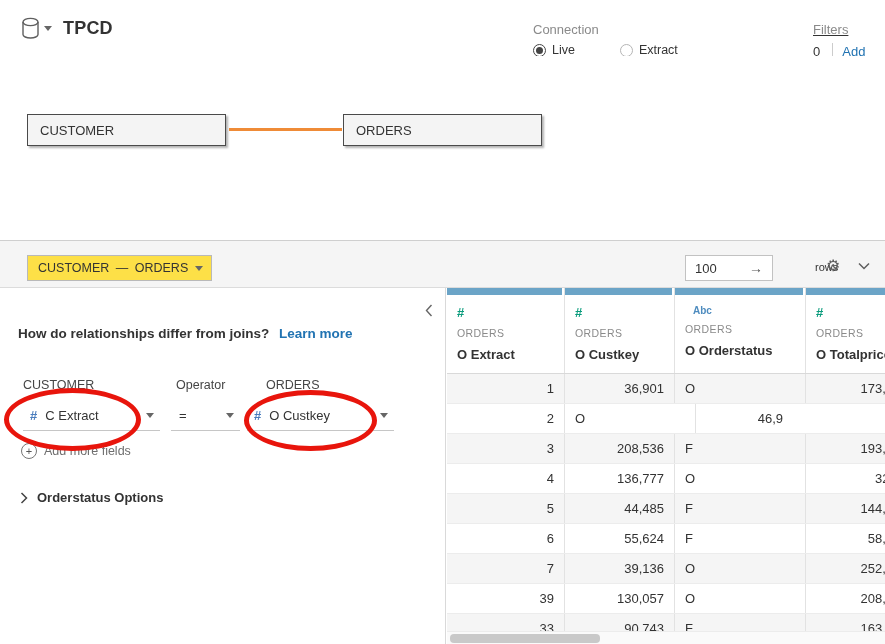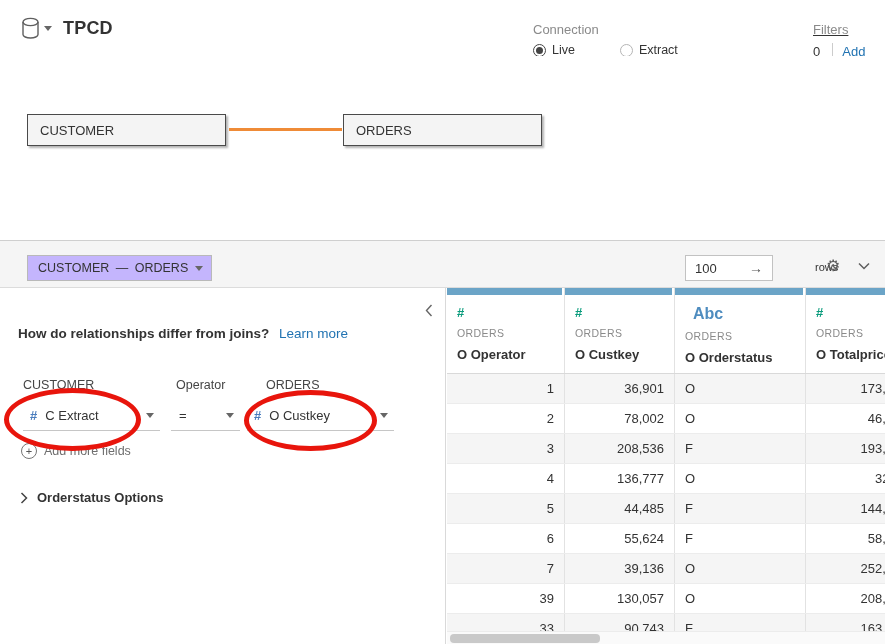--- a/index.html
+++ b/index.html
@@ -37,39 +37,39 @@
              border:1px solid #4a4a4a;box-shadow:1.5px 2px 2px rgba(0,0,0,.3);
              display:flex;align-items:center;padding-left:12px;box-sizing:border-box;
              font-size:13px;color:#333;cursor:pointer;}
   .box-customer{left:27px;}
   .box-orders{left:343px;}
   .connector{position:absolute;left:229px;top:72px;width:113px;height:3px;background:#ef8b37;}
 
   
   .toolbar{position:absolute;left:0;top:240px;width:885px;height:48px;background:#f5f5f5;
            border-top:1px solid #cfcfcf;border-bottom:1px solid #dcdcdc;box-sizing:border-box;}
-  .rel-dropdown{position:absolute;left:27px;top:14px;width:185px;height:26px;background:#c4b5fd;
+  .rel-dropdown{position:absolute;left:27px;top:14px;width:185px;height:26px;background:#fde047;
                 border:1px solid #b9b9b9;display:flex;align-items:center;box-sizing:border-box;
                 padding:0 8px 0 10px;cursor:pointer;}
   .rel-dropdown .txt{flex:1;font-size:12.5px;color:#333;word-spacing:3px;}
   .rows-input{position:absolute;left:685px;top:14px;width:88px;height:26px;background:#fff;
               border:1px solid #c2c2c2;box-sizing:border-box;display:flex;align-items:center;}
   .rows-input input{border:none;outline:none;width:52px;padding:0 0 0 9px;font-size:13px;
                     font-family:"Liberation Sans",sans-serif;color:#333;background:transparent;}
   .go-arrow{margin-left:2px;color:#555;font-size:14px;cursor:pointer;}
   .rows-label{position:absolute;left:781px;top:20px;font-size:11px;color:#333;margin-left:34px;}
   .gear{position:absolute;left:826px;top:17px;font-size:16px;color:#5f5f5f;cursor:pointer;line-height:1;}
   .tb-chevron{position:absolute;left:858px;top:21px;cursor:pointer;}
 
   
   .left-panel{position:absolute;left:0;top:288px;width:446px;height:356px;background:#fff;
               border-right:1px solid #d9d9d9;box-sizing:border-box;}
   .collapse-btn{position:absolute;right:12px;top:16px;cursor:pointer;color:#666;}
   .question{position:absolute;left:18px;top:38px;font-size:13.5px;font-weight:bold;color:#333;}
-  .question .link{font-weight:normal;margin-left:6px;margin-top:16px;}
+  .question .link{font-weight:bold;margin-left:6px;margin-top:16px;}
   .field-label{position:absolute;top:90px;font-size:12.5px;color:#454545;}
   .lbl-left{left:23px;} .lbl-op{left:176px;} .lbl-right{left:266px;}
   .u-dd{position:absolute;top:112px;height:31px;border-bottom:1px solid #c6c6c6;
         display:flex;align-items:center;cursor:pointer;box-sizing:border-box;}
   .dd-left{left:23px;width:137px;}
   .dd-op{left:171px;width:69px;}
   .dd-right{left:247px;width:147px;}
   .hash{color:#4a7dbd;font-size:13px;margin:0 8px 0 7px;font-weight:bold;}
   .u-dd .val{flex:1;font-size:13px;color:#333;}
   .dd-op .val{margin-left:8px;}
@@ -83,21 +83,21 @@
 
   
   .grid{position:absolute;left:447px;top:288px;width:438px;height:356px;overflow:hidden;background:#fff;}
   .grid-inner{width:460px;}
   .hdr-row{display:flex;height:86px;border-bottom:1px solid #d9d9d9;box-sizing:border-box;}
   .hdr-cell{box-sizing:border-box;border-right:1px solid #e2e2e2;cursor:pointer;position:relative;}
   .strip{height:7px;background:#6ba4c7;margin-right:2px;}
   .hdr-cell:last-child .strip{margin-right:0;}
   .type-ico{margin:10px 0 0 10px;font-size:13px;font-weight:bold;}
   .type-num{color:#0a9b7c;}
-  .type-str{color:#4e8cbf;font-size:16px;margin-left:18px;}
+  .type-str{color:#4e8cbf;font-size:10px;margin-left:18px;}
   .tbl-name{margin:7px 0 0 10px;font-size:10.5px;color:#8a8a8a;letter-spacing:.4px;}
   .fld-name{margin:8px 0 0 10px;font-size:13px;font-weight:bold;color:#333;white-space:nowrap;}
   .data-row{display:flex;height:30px;box-sizing:border-box;border-bottom:1px solid #ececec;}
   .data-row.alt{background:#f5f5f5;}
   .cell{box-sizing:border-box;border-right:1px solid #e2e2e2;font-size:13px;color:#333;
         display:flex;align-items:center;white-space:nowrap;overflow:hidden;}
   .cell.r{justify-content:flex-end;padding-right:10px;}
   .cell.l{justify-content:flex-start;padding-left:10px;}
   .c0{width:118px;} .c1{width:110px;} .c2{width:131px;} .c3{width:101px;border-right:none;}
   .cell.c3{padding-right:14px;}
@@ -228,21 +228,21 @@
     </div>
   </div>
 
   <div class="grid">
     <div class="grid-inner">
       <div class="hdr-row" id="hdrRow">
           <div class="hdr-cell c0">
             <div class="strip"></div>
             <div class="type-ico type-num">#</div>
             <div class="tbl-name">ORDERS</div>
-            <div class="fld-name">O Operator</div>
+            <div class="fld-name">O Extract</div>
           </div>
           <div class="hdr-cell c1">
             <div class="strip"></div>
             <div class="type-ico type-num">#</div>
             <div class="tbl-name">ORDERS</div>
             <div class="fld-name">O Custkey</div>
           </div>
           <div class="hdr-cell c2">
             <div class="strip"></div>
             <div class="type-ico type-str">Abc</div>
@@ -258,21 +258,20 @@
         </div>
       <div id="gridBody">
           <div class="data-row alt">
             <div class="cell c0 r">1</div>
             <div class="cell c1 r">36,901</div>
             <div class="cell c2 l">O</div>
             <div class="cell c3 r">173,6</div>
           </div>
           <div class="data-row">
             <div class="cell c0 r">2</div>
-            <div class="cell c1 r">78,002</div>
             <div class="cell c2 l">O</div>
             <div class="cell c3 r">46,9</div>
           </div>
           <div class="data-row alt">
             <div class="cell c0 r">3</div>
             <div class="cell c1 r">208,536</div>
             <div class="cell c2 l">F</div>
             <div class="cell c3 r">193,8</div>
           </div>
           <div class="data-row">

